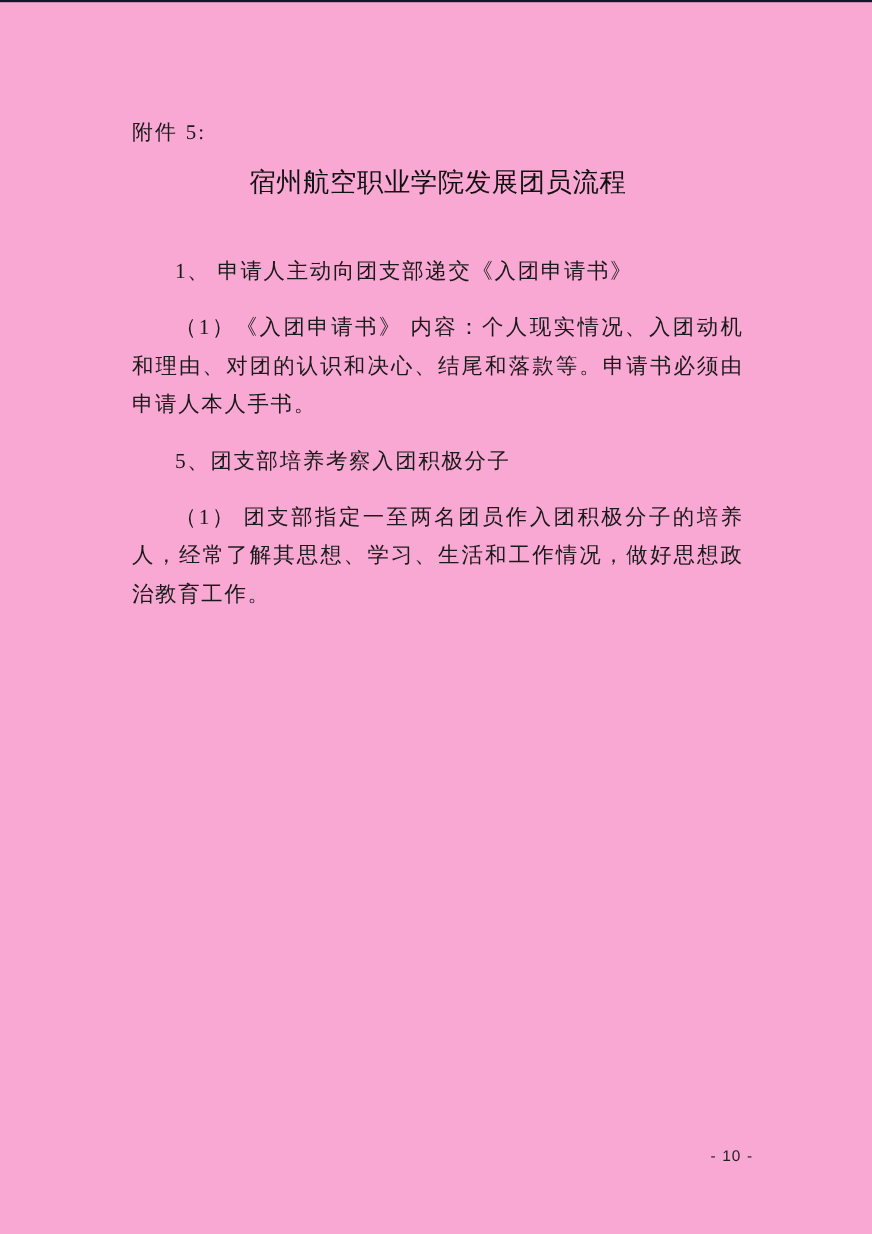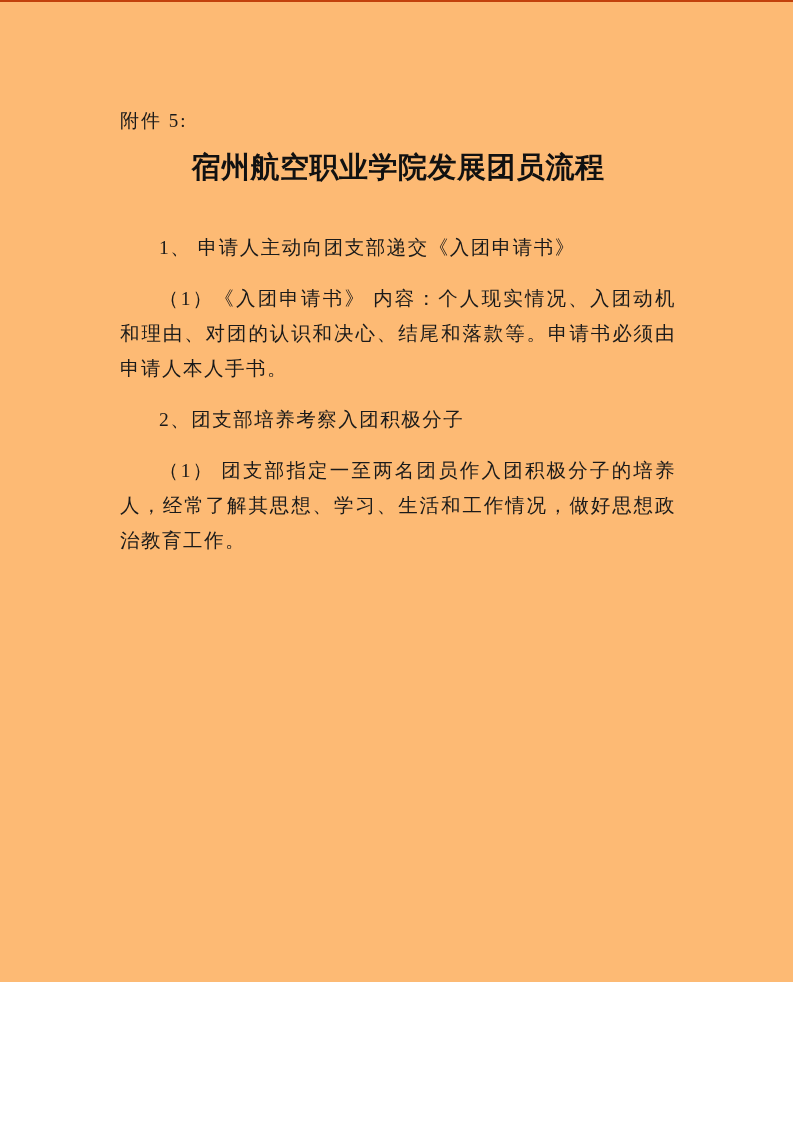--- a/index.html
+++ b/index.html
@@ -3,42 +3,42 @@
 <meta charset="utf-8">
 <style>
   html, body {
     margin: 0;
     padding: 0;
     background: #ffffff;
   }
   .page {
     position: relative;
     width: 793px;
-    height: 982px;
-    background: #fdba74;
+    height: 1122px;
+    background: #f9a8d4;
     box-sizing: border-box;
-    border-top: 2px solid #c2410c;
+    border-top: 2px solid #0f172a;
     overflow: hidden;
     color: #1a1a1a;
     font-family: "Liberation Serif", "DejaVu Serif", serif;
   }
   .content {
     padding: 106px 117px 0 120px;
   }
   .attachment-label {
     font-size: 19px;
     line-height: 26px;
     letter-spacing: 2px;
     color: #1a1a1a;
   }
   .doc-title {
     margin: 12px 0 4px 0;
     font-family: "Liberation Sans", "DejaVu Sans", sans-serif;
-    font-size: 29px;
-    font-weight: bold;
+    font-size: 24px;
+    font-weight: normal;
     line-height: 42px;
     text-align: center;
     letter-spacing: 0.5px;
     color: #111111;
   }
   .doc-body {
     margin-top: 42px;
   }
   .doc-body p {
     margin: 16px 0;
@@ -71,20 +71,20 @@
     <div class="attachment-label">附件 5:</div>
 
     <h1 class="doc-title">宿州航空职业学院发展团员流程</h1>
 
     <div class="doc-body">
 
       <p class="section-heading">1、 申请人主动向团支部递交《入团申请书》</p>
       <p>（1）《入团申请书》 内容：个人现实情况、入团动机和理由、对团的认识和决心、结尾和落款等。申请书必须由申请人本人手书。</p>
 
 
-      <p class="section-heading">2、团支部培养考察入团积极分子</p>
+      <p class="section-heading">5、团支部培养考察入团积极分子</p>
       <p>（1） 团支部指定一至两名团员作入团积极分子的培养人，经常了解其思想、学习、生活和工作情况，做好思想政治教育工作。</p>
 
     </div>
   </div>
 
   <div class="page-number">- 10 -</div>
 </div>
 
 </body></html>

